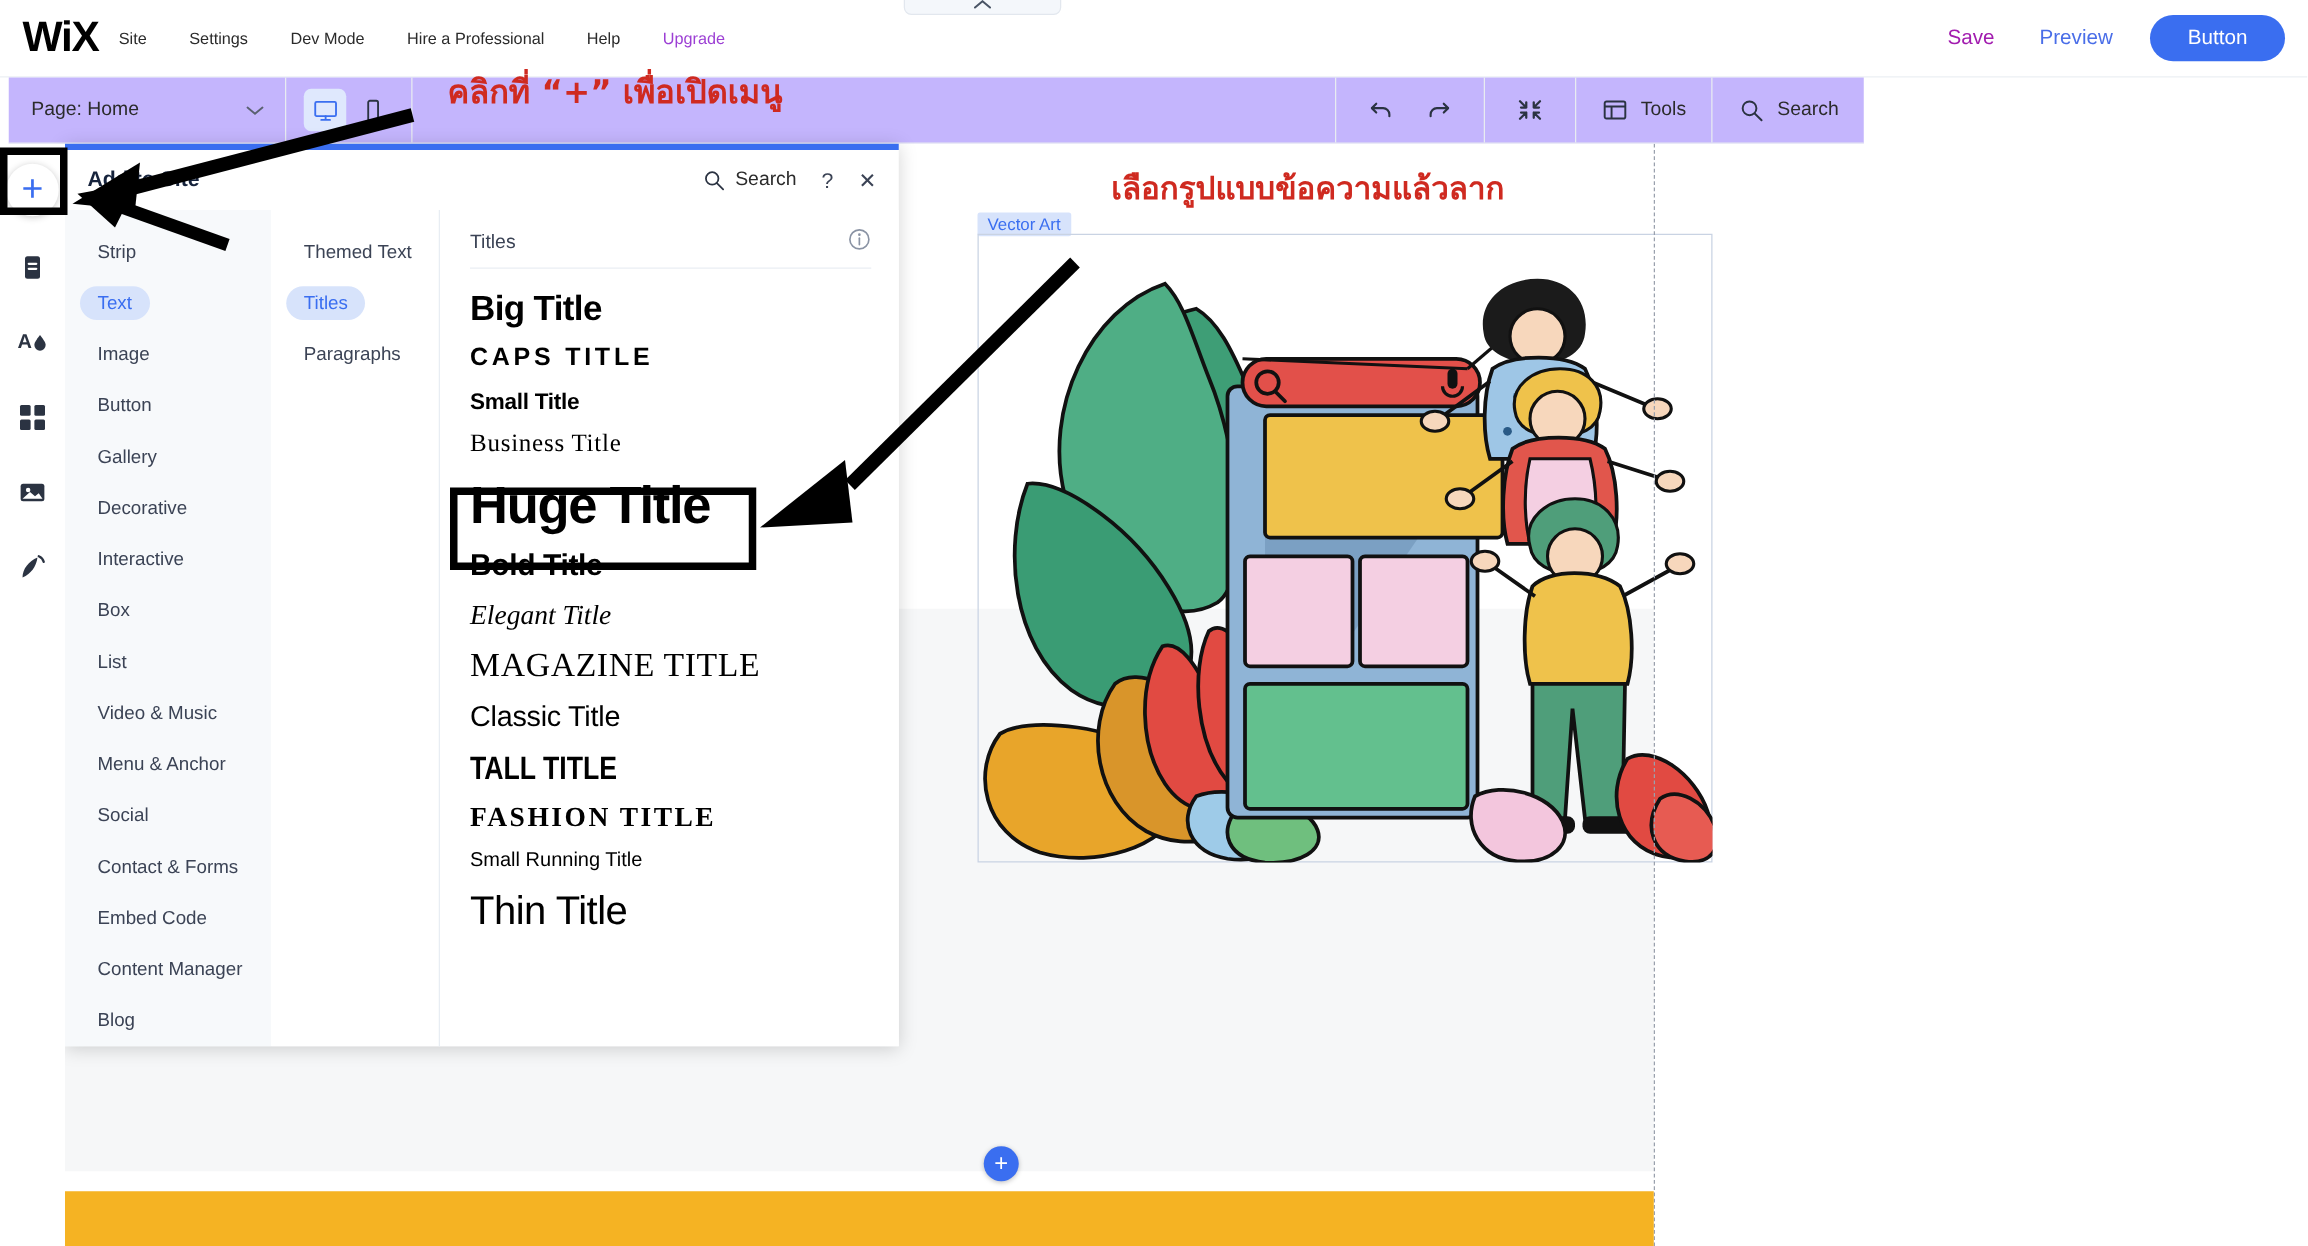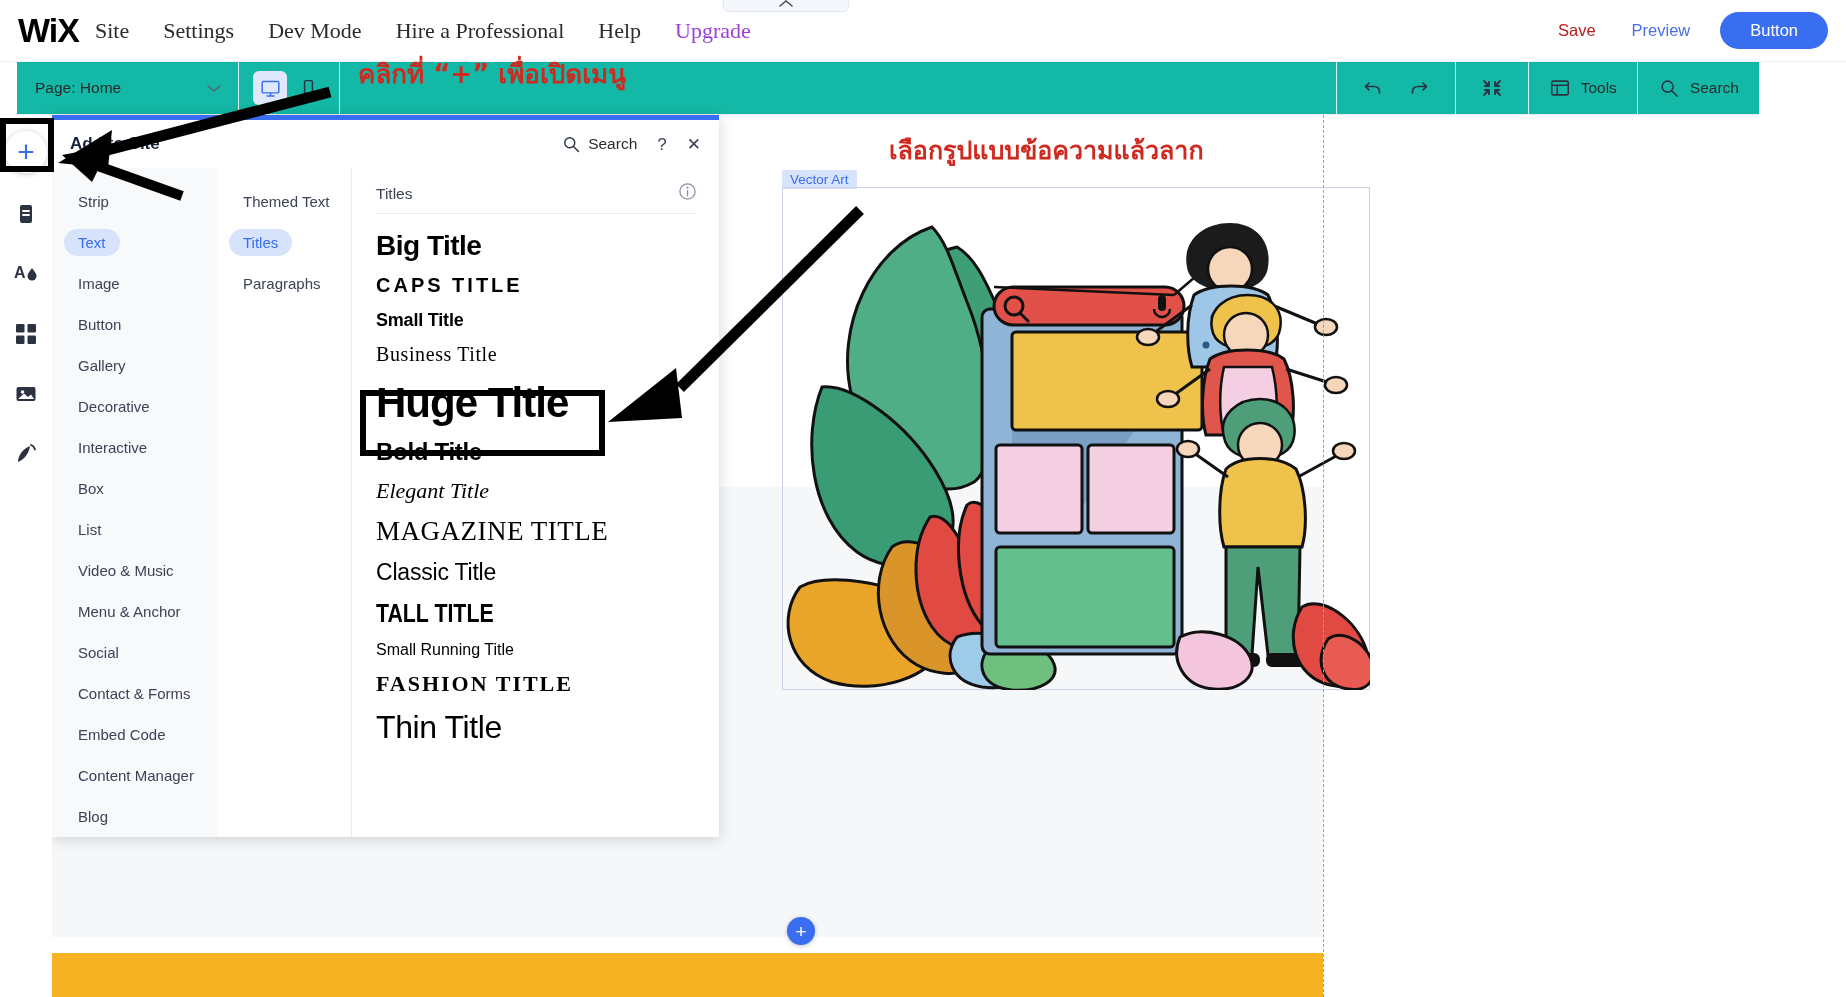--- a/index.html
+++ b/index.html
@@ -16,50 +16,49 @@
     position: absolute; top: 0; left: 0; width: 1846px; height: 62px;
     background: #ffffff; display: flex; align-items: center;
     border-bottom: 1px solid #eceff3;
   }
   .wix-logo {
     font-size: 34px; font-weight: bold; letter-spacing: -1px;
     color: #000; margin-left: 0px; padding-left: 18px; width: 78px;
   }
   .topnav { display: flex; align-items: center; gap: 0px; }
   .topnav-item {
-    font-size: 22px; color: #2b2b2b; padding: 6px 17px; cursor: pointer;
+    font-size: 13px; color: #2b2b2b; padding: 6px 17px; cursor: pointer;
     white-space: nowrap;
-    font-family: Liberation Serif, serif;
   }
   .topnav-item.upgrade { color: #9c3fd4; }
   .topbar-right {
     margin-left: auto; display: flex; align-items: center; gap: 0px;
     padding-right: 18px;
   }
-  .tb-link { font-size: 16.5px; color: #b91c1c; padding: 6px 18px; cursor: pointer; }
+  .tb-link { font-size: 16.5px; color: #a21caf; padding: 6px 18px; cursor: pointer; }
   .tb-link.preview { color: #4a6ee8; }
   .publish-btn {
     background: #3a6ef0; color: #fff; font-size: 16.5px;
     border-radius: 20px; padding: 9px 30px; margin-left: 12px;
     border: none; cursor: pointer; font-family: inherit;
   }
 
   
   .top-notch {
     position: absolute; top: -18px; left: 723px; width: 126px; height: 30px;
     background: #f4f7fb; border: 1px solid #e2e7ee; border-radius: 6px;
     display: flex; align-items: flex-end; justify-content: center;
     padding-bottom: 2px;
   }
   .top-notch svg { display: block; }
 
   
   .secondbar {
-    position: absolute; top: 62px; left: 17px; width: 1742px; height: 53px;
-    background: #14b8a6; border-bottom: 1px solid #e8ecf1;
+    position: absolute; top: 62px; left: 7px; width: 1484px; height: 53px;
+    background: #c4b5fd; border-bottom: 1px solid #e8ecf1;
     display: flex; align-items: center;
   }
   .page-select {
     display: flex; align-items: center; width: 222px; height: 100%;
     padding-left: 18px; cursor: pointer; border-right: 1px solid #e8ecf1;
     justify-content: space-between; padding-right: 16px;
   }
   .page-select-label { font-size: 15.5px; color: #2b2b2b; }
   .page-select-label b { font-weight: normal; color: #2b2b2b; }
   .chev { color: #5a6170; }
@@ -538,22 +537,22 @@
         <div class="title-item st-big">Big Title</div>
         <div class="title-item st-caps">CAPS TITLE</div>
         <div class="title-item st-small">Small Title</div>
         <div class="title-item st-business">Business Title</div>
         <div class="title-item st-huge">Huge Title</div>
         <div class="title-item st-bold">Bold Title</div>
         <div class="title-item st-elegant">Elegant Title</div>
         <div class="title-item st-magazine">MAGAZINE TITLE</div>
         <div class="title-item st-classic">Classic Title</div>
         <div class="title-item st-tall">TALL TITLE</div>
+        <div class="title-item st-fashion">FASHION TITLE</div>
         <div class="title-item st-running">Small Running Title</div>
-        <div class="title-item st-fashion">FASHION TITLE</div>
         <div class="title-item st-thin">Thin Title</div>
       </div>
     </div>
   </div>
 
   <div class="huge-wrap"></div>
 
   <div class="anno-layer">
     <div class="anno-plus-box"></div>
 

